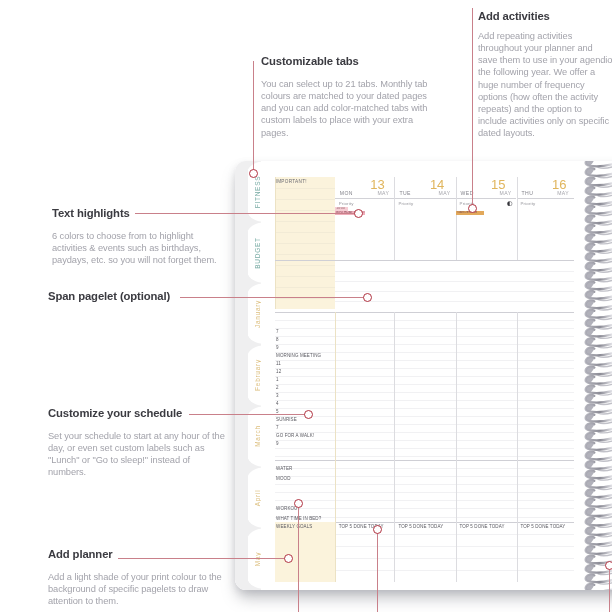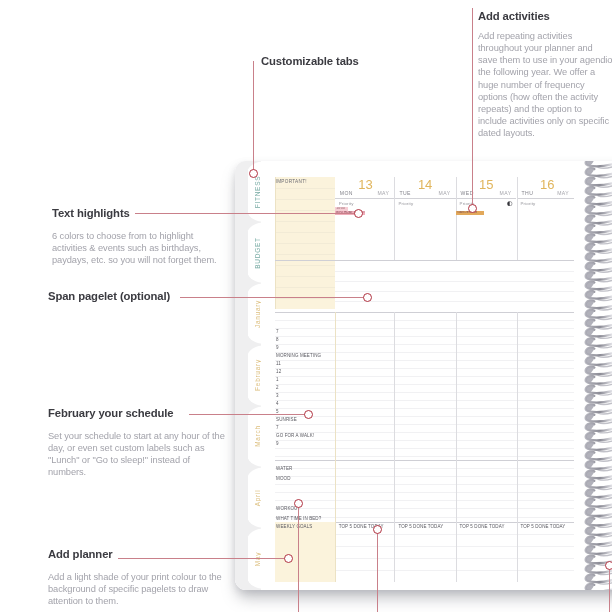--- a/index.html
+++ b/index.html
@@ -35,49 +35,50 @@
       font-size:6.5px;letter-spacing:0.72px;white-space:nowrap;font-weight:400;}
 
   
   #page{font-size:4.6px;color:#6f6f76;}
   .vline{position:absolute;width:1px;background:#dcdce0;}
   .hline{position:absolute;height:1px;background:#dcdce0;}
   .hline-lt{position:absolute;height:1px;background:#eeeef0;}
   .shade{position:absolute;background:#fbf3dc;}
   .imp-label{position:absolute;font-size:4.7px;letter-spacing:.28px;color:#6b6b72;}
   .dow{position:absolute;font-size:5.1px;letter-spacing:.45px;color:#84848c;}
-  .dnum{position:absolute;font-size:13px;color:#e0b55c;font-weight:400;line-height:1;}
+  .dnum{position:absolute;font-size:13px;color:#e0b55c;font-weight:400;line-height:1;margin-left:12px;}
   .dmon{position:absolute;font-size:5.1px;letter-spacing:.45px;color:#a6a6ac;}
   .prio{position:absolute;font-size:4.4px;letter-spacing:.15px;color:#96969c;}
   .sched-lbl{position:absolute;font-size:4.5px;letter-spacing:.1px;color:#595960;white-space:nowrap;}
   .hl{position:absolute;font-size:4.2px;letter-spacing:.1px;white-space:nowrap;padding:0 1px;}
 </style>
 </head>
 <body>
 
 <div class="ann" style="left:261px;top:55px;width:172px;">
   <div class="ann-title">Customizable tabs</div>
+  <div class="ann-body">You can select up to 21 tabs. Monthly tab colours are matched to your dated pages and you can add color-matched tabs with custom labels to place with your extra pages.</div>
 </div>
 
 <div class="ann" style="left:478px;top:9.5px;width:135px;" data-tight="1">
   <div class="ann-title">Add activities</div>
   <div class="ann-body">Add repeating activities throughout your planner and save them to use in your agendio the following year. We offer a huge number of frequency options (how often the activity repeats) and the option to include activities only on specific dated layouts.</div>
 </div>
 
 <div class="ann" style="left:52px;top:207px;width:168px;">
   <div class="ann-title">Text highlights</div>
   <div class="ann-body">6 colors to choose from to highlight activities &amp; events such as birthdays, paydays, etc. so you will not forget them.</div>
 </div>
 
 <div class="ann" style="left:48px;top:290px;width:180px;">
   <div class="ann-title">Span pagelet (optional)</div>
 </div>
 
 <div class="ann" style="left:48px;top:407px;width:178px;">
-  <div class="ann-title">February your schedule</div>
+  <div class="ann-title">Customize your schedule</div>
   <div class="ann-body">Set your schedule to start at any hour of the day, or even set custom labels such as "Lunch" or "Go to sleep!" instead of numbers.</div>
 </div>
 
 <div class="ann" style="left:48px;top:548px;width:176px;">
   <div class="ann-title">Add planner</div>
   <div class="ann-body">Add a light shade of your print colour to the background of specific pagelets to draw attention to them.</div>
 </div>
 
 <div id="planner">
   <div class="pshadow"></div>

